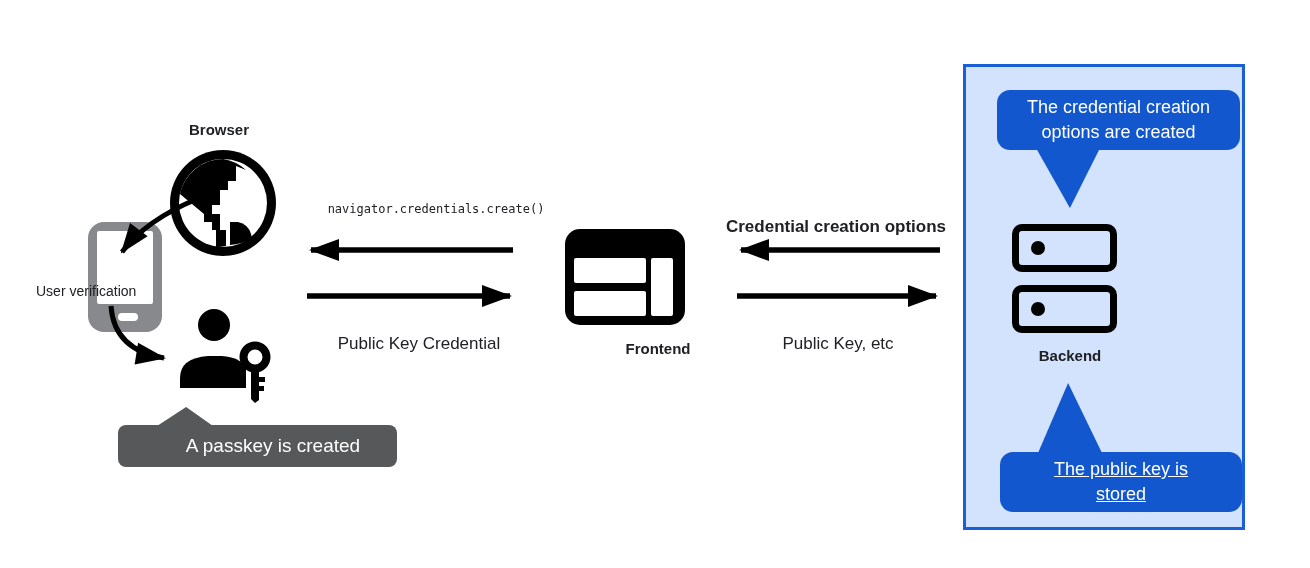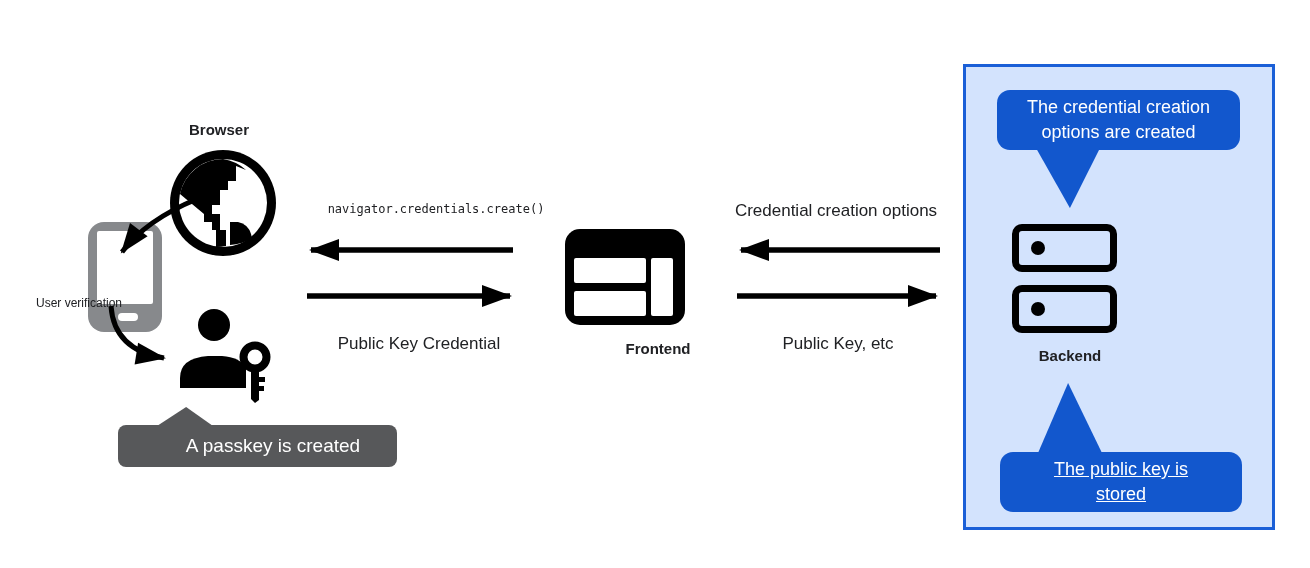--- a/index.html
+++ b/index.html
@@ -19,21 +19,21 @@
 
   
   .frontend-icon{position:absolute;left:565px;top:229px;width:120px;height:96px;
                  background:var(--ink,#000);border-radius:15px;}
   .frontend-icon .blk{position:absolute;background:#fff;border-radius:2px;}
   .fb1{left:9px;top:29px;width:72px;height:25px;}
   .fb2{left:9px;top:62px;width:72px;height:25px;}
   .fb3{left:86px;top:29px;width:22px;height:58px;}
 
   
-  .panel{position:absolute;left:963px;top:64px;width:312px;height:466px;box-sizing:border-box;
+  .panel{position:absolute;left:963px;top:64px;width:282px;height:466px;box-sizing:border-box;
          background:var(--panel-bg,#d3e3fd);border:3px solid var(--panel-border,#1a5fd7);}
   .bubble{position:absolute;background:var(--bubble-blue,#1257cd);color:#fff;border-radius:13px;
           display:flex;flex-direction:column;align-items:center;justify-content:center;
           font-size:18px;line-height:25px;text-align:center;}
   .bubble span{display:block;}
   .tail{position:absolute;background:var(--bubble-blue,#1257cd);}
   .tail-down{left:70px;top:81px;width:64px;height:60px;clip-path:polygon(0% 0%,100% 0%,53% 100%);}
   .tail-up{left:72px;top:316px;width:64px;height:70px;clip-path:polygon(47% 0%,100% 100%,0% 100%);}
   .server{position:absolute;left:46px;width:105px;height:48px;box-sizing:border-box;
           border:7px solid var(--ink,#000);border-radius:10px;background:transparent;}
@@ -62,21 +62,21 @@
     <path fill="#000" d="M59 15 A44 44 0 0 0 16 50 L40 70 L48 70 L48 61 L56 61 L56 46 L64 46 L64 37 L72 37 L72 22 L82 26 A44 44 0 0 0 59 15 Z"></path>
     <path fill="#000" d="M40 70 L40 78 L48 78 L48 86 L52 86 L52 103 A44 44 0 0 0 62 102 L62 86 L56 86 L56 70 Z"></path>
     <path fill="#000" d="M66 78 L74 78 Q84 80 87 90 L88 94 A44 44 0 0 1 66 101 Z"></path>
   </svg>
 
   <div class="phone">
     <div class="screen"></div>
     <div class="dash"></div>
   </div>
 
-  <div class="lbl" style="left:36px;top:296px;font-size:12px;">User verification</div>
+  <div class="lbl" style="left:36px;top:283px;font-size:14px;">User verification</div>
 
   <svg class="abs" style="left:172px;top:306px;" width="106" height="100" viewBox="0 0 106 100">
     <circle cx="42" cy="19" r="16" fill="#000"></circle>
     <path fill="#000" d="M8 82 V72 Q8 52 36 50 L50 50 Q68 51 74 62 L74 82 Z"></path>
     <circle cx="83" cy="51" r="11.5" fill="none" stroke="#000" stroke-width="8"></circle>
     <path fill="#000" d="M79 61 H87 V71 H93 V76 H87 V80 H92 V85 H87 V94 L83 97 L79 93 Z"></path>
   </svg>
 
   <div class="tooltip-tri"></div>
   <div class="tooltip">
@@ -86,21 +86,21 @@
   <div class="lbl center mono" style="left:436px;top:202px;">navigator.credentials.create()</div>
   <div class="lbl center" style="left:419px;top:334px;">Public Key Credential</div>
 
   <div class="frontend-icon">
     <div class="blk fb1"></div>
     <div class="blk fb2"></div>
     <div class="blk fb3"></div>
   </div>
   <div class="lbl center bold" style="left:658px;top:340px;">Frontend</div>
 
-  <div class="lbl center" style="left:836px;top:201px;">Credential creation options</div>
+  <div class="lbl center" style="left:836px;top:217px;font-weight:bold;">Credential creation options</div>
   <div class="lbl center" style="left:838px;top:334px;">Public Key, etc</div>
 
   <div class="panel">
     <div class="bubble" style="left:31px;top:23px;width:243px;height:60px;">
       <span>The credential creation</span>
       <span>options are created</span>
     </div>
     <div class="tail tail-down"></div>
 
     <div class="server" style="top:157px;">

